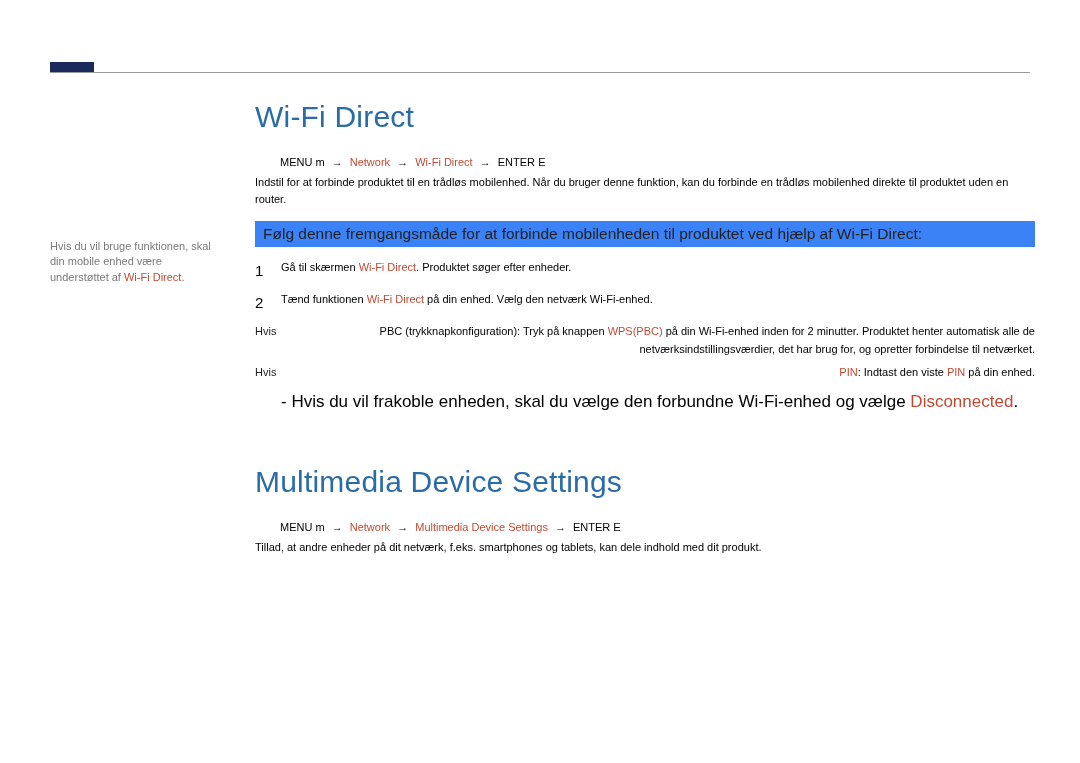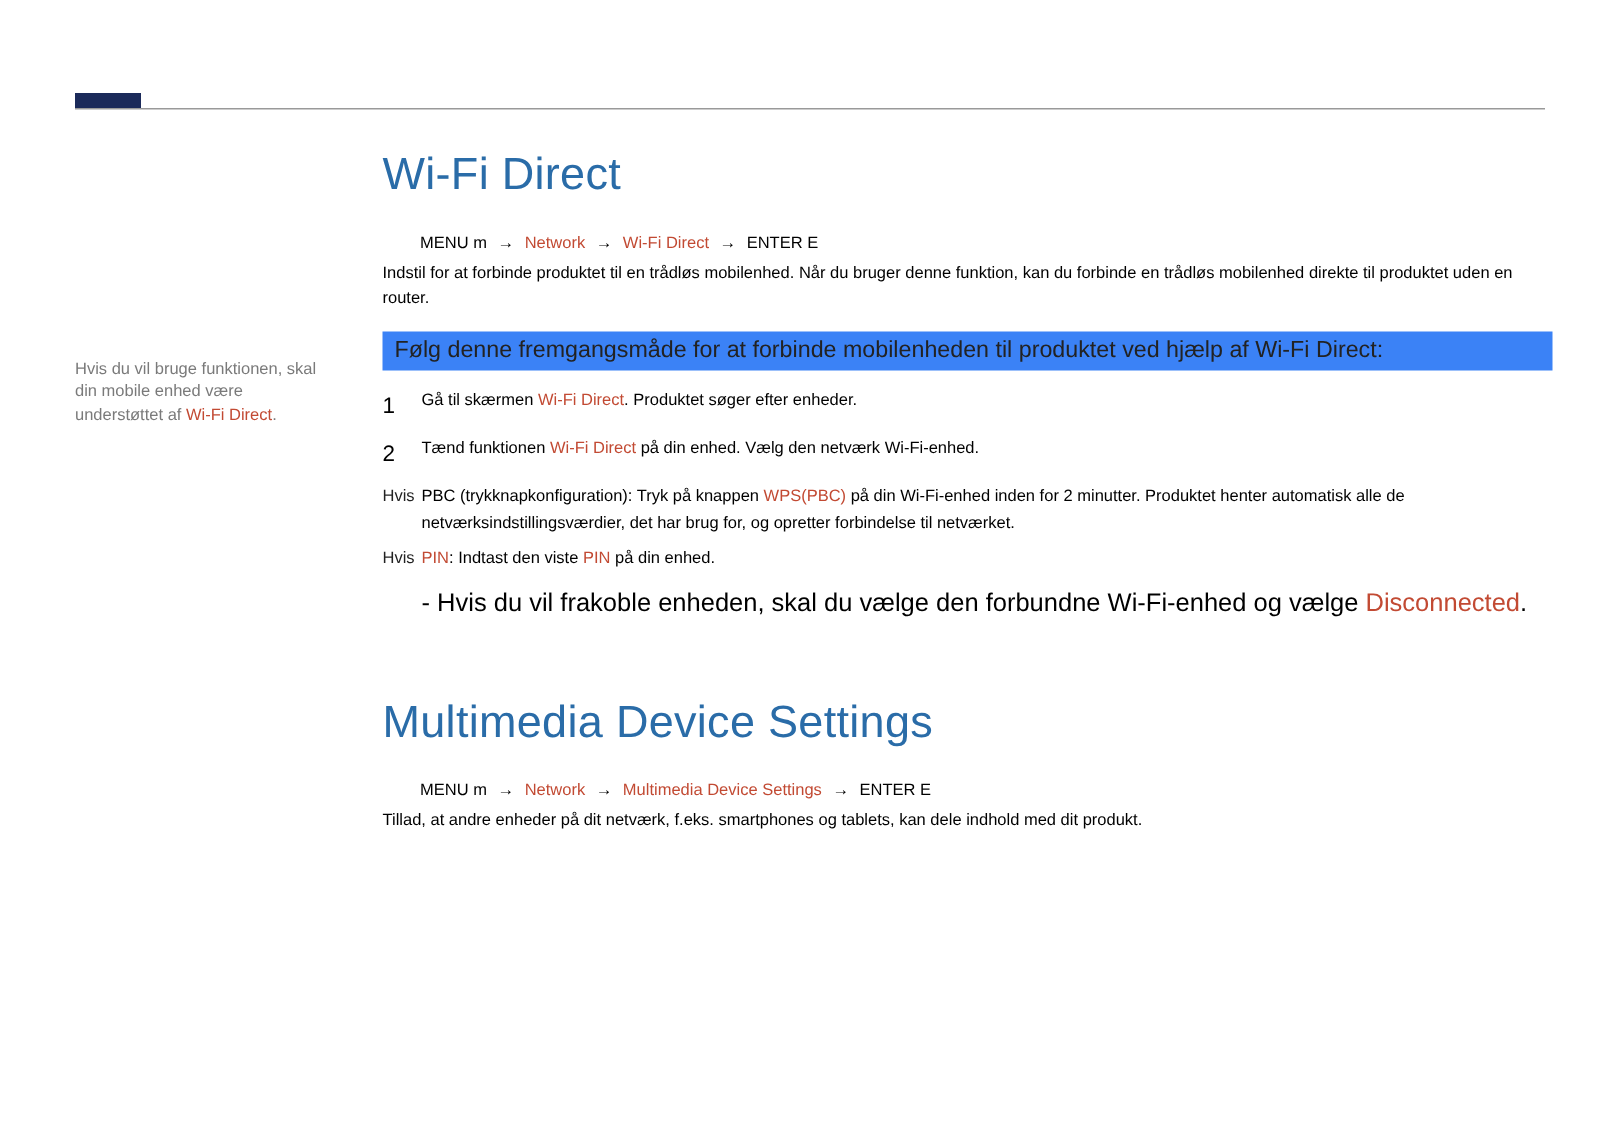--- a/index.html
+++ b/index.html
@@ -97,21 +97,21 @@
     display:flex;
     margin-left:0;
     margin-bottom:6px;
   }
   .sub-label {
     width:26px;
     font-size:11px;
     color:#222;
     flex-shrink:0;
   }
-  .sub-body { flex:1; }
+  .sub-body { flex:1;text-align:right; }
   .note-row {
     margin-left:26px;
     margin-bottom:4px;
     font-size:17px;
   }
   .note-row::before {
     content:"- ";
   }
   .section2 { margin-top:50px; }
 </style>

